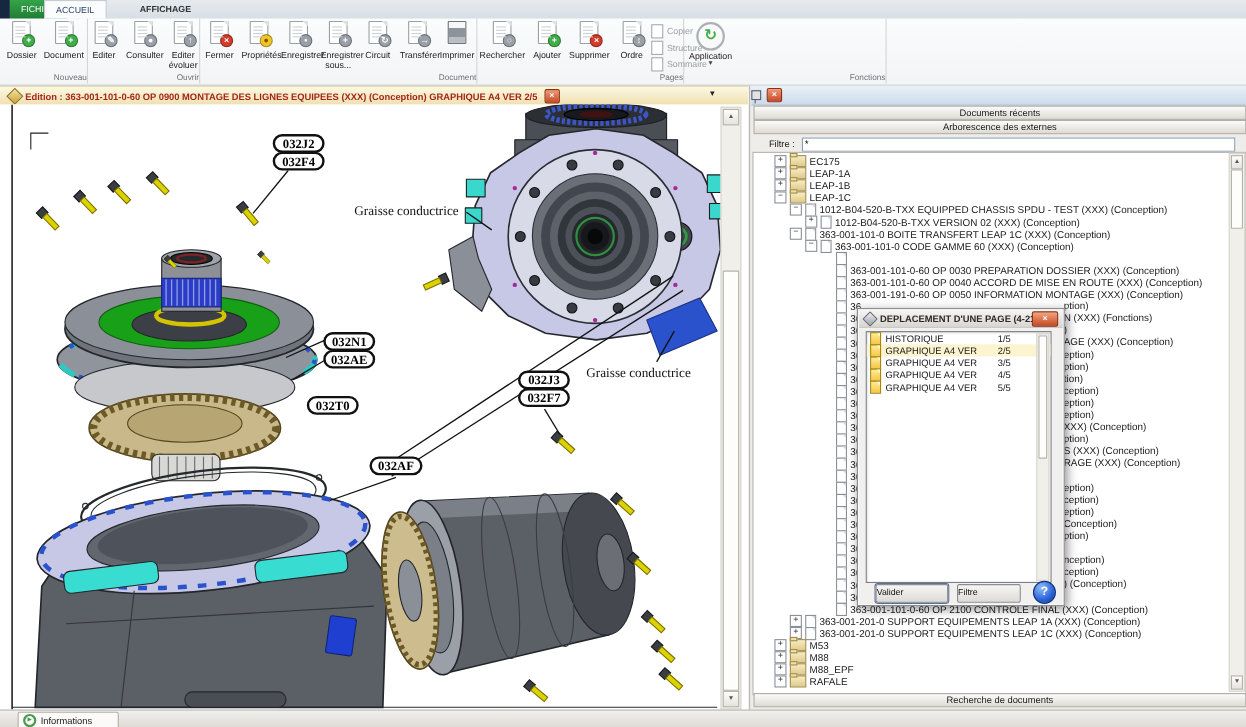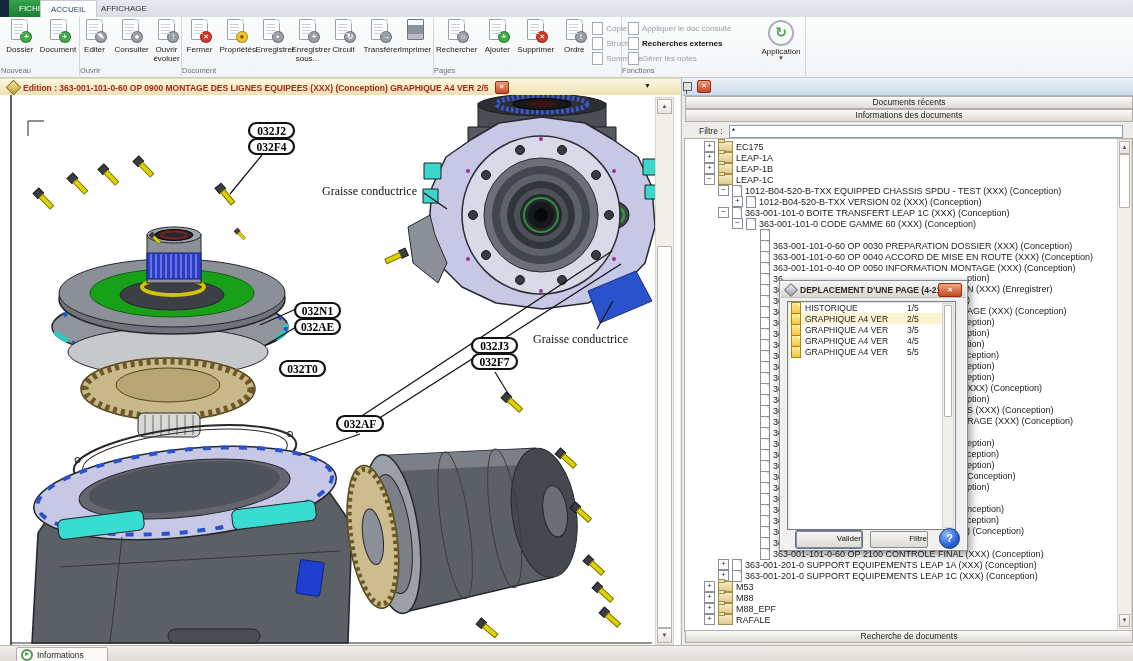--- a/index.html
+++ b/index.html
@@ -5,24 +5,24 @@
   html,body{margin:0;padding:0}
   body{width:1133px;height:661px;position:relative;overflow:hidden;background:#eef0f2;
        font-family:"Liberation Sans",sans-serif;-webkit-font-smoothing:antialiased}
   .abs{position:absolute}
   
   #tabstrip{left:0;top:0;width:1133px;height:17px;background:linear-gradient(#e6eaef,#d9dee5)}
   #corner{left:0;top:0;width:9px;height:17px;background:#16283f}
   .tab{position:absolute;top:0;height:17px;line-height:17px;padding:0 10px;font-size:8px;font-weight:normal;color:#222}
   .tab.file{left:9px;background:linear-gradient(#35a44b,#1f7d33);color:#fff}
   .tab.active{left:40px;background:#fbfcfd;border:1px solid #c6cbd2;border-bottom:none;color:#1f3a5f;height:16px}
-  .tab.plain{left:91px;font-weight:normal;color:#333}
+  .tab.plain{left:117px;font-weight:bold;color:#333}
   #ribbon{left:0;top:17px;width:1133px;height:60px;background:linear-gradient(#fbfcfc,#f2f4f6);border-bottom:1px solid #c6cbd1}
   .rgroup{position:absolute;top:0;height:59px;border-right:1px solid #d3d6da}
-  .rgroup .glabel{position:absolute;bottom:1px;left:0;right:0;text-align:left;font-size:7.5px;color:#6e7378}
+  .rgroup .glabel{position:absolute;bottom:1px;left:0;right:0;text-align:right;font-size:7.5px;color:#6e7378}
   .bigs{display:flex;justify-content:center;padding-top:2px}
   .bigbtn{min-width:32px;padding:0 2px;text-align:center;cursor:default}
   .bigbtn .lbl{display:block;font-size:8px;color:#222;line-height:1.1;margin-top:2px}
   .pic{position:relative;display:inline-block;width:15px;height:19px;background:#fff;border:1px solid #9aa0a8;border-radius:1px}
   .pic::after{content:"";position:absolute;left:2px;right:4px;top:4px;height:1px;background:#ccd1d7;box-shadow:0 3px 0 #ccd1d7,0 6px 0 #ccd1d7,0 9px 0 #ccd1d7}
   .pic::before{content:"";position:absolute;top:-1px;right:-1px;border-top:5px solid #dde1e5;border-left:5px solid transparent}
   .pic.printer{background:linear-gradient(#f6f7f8 0 5px,#8d939b 5px 14px,#b9bec4 14px);border-color:#70757c}
   .pic.printer::after,.pic.printer::before{display:none}
   .bdg{position:absolute;right:-5px;bottom:-4px;width:10px;height:10px;border-radius:50%;
        font:bold 8px/10px "Liberation Sans",sans-serif;color:#fff;text-align:center;border:1px solid rgba(0,0,0,.3)}
@@ -88,21 +88,21 @@
   #dlist{position:absolute;left:7px;top:20px;width:167px;height:227px;background:#fff;
          border:1px solid #7a7e85;box-shadow:inset 1px 1px 2px rgba(0,0,0,.12)}
   .drow{height:11px;display:flex;align-items:center;padding-left:3px;font-size:8.5px;color:#1a1a1a;white-space:nowrap}
   .drow.selected{background:#fcf4cf}
   .pgico{flex:0 0 auto;width:8px;height:10px;background:linear-gradient(#ffec95,#f3c647);border:1px solid #a8860a;margin-right:4px;position:relative}
   .pgico::before{content:"";position:absolute;top:0;right:0;border-top:3px solid #fff8d8;border-left:3px solid transparent}
   .drow .nm{width:100px;overflow:hidden}
   .drow .pg{margin-left:2px}
   #dlistsb{position:absolute;right:1px;top:1px;width:10px;height:223px}
   .btn{position:absolute;height:15px;background:linear-gradient(#f7f6f4,#dedbd5);border:1px solid #8a8d92;
-       border-radius:2px;font-size:8px;color:#111;text-align:right;line-height:14px}
+       border-radius:2px;font-size:8px;color:#111;text-align:left;line-height:14px}
   #btn-ok{left:16px;top:250px;width:64px;box-shadow:0 0 0 1px #5a6f9e}
   #btn-cancel{left:90px;top:250px;width:56px}
   #dhelp{position:absolute;right:7px;top:247px;width:19px;height:19px;border-radius:50%;
          background:radial-gradient(circle at 35% 28%,#8fc0f8,#2a62d8 60%,#173f9e);
          color:#fff;font:bold 11px/19px "Liberation Sans",sans-serif;text-align:center;border:1px solid #12337e}
   
   #statusbar{left:0;top:645px;width:1133px;height:16px;background:linear-gradient(#f2f0ec,#dcd9d2);border-top:1px solid #b8b5ae}
   #stab{left:16px;top:647px;width:90px;height:13px;background:#fbfaf8;border:1px solid #b2afa8;border-radius:2px 2px 0 0;
         display:flex;align-items:center;font-size:8.5px;color:#222}
   .inficon{width:8px;height:8px;border-radius:50%;border:2px solid #4a9a50;margin:0 4px;position:relative}
@@ -139,21 +139,21 @@
       <div class="bigbtn">
         <span class="pic"><span class="bdg k">✎</span></span>
         <span class="lbl">Editer</span>
       </div>
       <div class="bigbtn">
         <span class="pic"><span class="bdg k">●</span></span>
         <span class="lbl">Consulter</span>
       </div>
       <div class="bigbtn">
         <span class="pic"><span class="bdg k">↑</span></span>
-        <span class="lbl">Ouvrir évoluer</span>
+        <span class="lbl">Editer évoluer</span>
       </div>
       </div>
     <div class="glabel">Ouvrir</div>
   </div>
   <div class="rgroup" style="left:182px;width:251px">
     <div class="bigs">
 
       <div class="bigbtn">
         <span class="pic"><span class="bdg r">×</span></span>
         <span class="lbl">Fermer</span>
@@ -216,35 +216,20 @@
           <span>Structure</span>
       </div>
       <div class="smallbtn dis">
         <span class="spic"></span>
           <span>Sommaire</span>
       </div>
       </div>
     <div class="glabel">Pages</div>
   </div>
   <div class="rgroup" style="left:622px;width:183px;display:flex">
-    <div class="smallcol" style="flex:1;padding-left:6px">
-
-      <div class="smallbtn dis">
-        <span class="spic"></span>
-          <span>Appliquer le doc consulté</span>
-      </div>
-      <div class="smallbtn bold">
-        <span class="spic"></span>
-          <span>Recherches externes</span>
-      </div>
-      <div class="smallbtn dis">
-        <span class="spic"></span>
-          <span>Gérer les notes</span>
-      </div>
-      </div>
     <div class="appbtn">
       <span class="appring">↻</span>
       <span class="lbl">Application</span>
       <span class="drop">▼</span>
     </div>
     <div class="glabel">Fonctions</div>
   </div>
 </div>
 
 <div id="vtitle" class="abs">
@@ -492,21 +477,21 @@
   <div class="sbthumb" style="top:148px;height:380px"></div>
   <div class="sbarrow" style="bottom:1px">▼</div>
 </div>
 
 <div id="panel" class="abs"></div>
 <div id="phead" class="abs">
   <span class="pin"></span>
   <span class="xbox" style="margin:0 4px 0 0">×</span>
 </div>
 <div class="abs secbar" style="top:96px">Documents récents</div>
-<div class="abs secbar" style="top:109px">Informations des documents</div>
+<div class="abs secbar" style="top:109px">Arborescence des externes</div>
 <div id="filterrow" class="abs">
   <span class="flabel">Filtre :</span>
   <input value="*" style="">
 </div>
 
 <div id="tree" class="abs">
   <div>
 
     <div class="trow">
       <span style="margin-left: 0px;"></span>
@@ -570,38 +555,38 @@
     <div class="trow">
       <span style="margin-left: 42px;"></span>
       <span class="exp" style="visibility: hidden;"></span>
       <span class="dico"></span>
       <span>363-001-101-0-60 OP 0040 ACCORD DE MISE EN ROUTE (XXX) (Conception)</span>
     </div>
     <div class="trow">
       <span style="margin-left: 42px;"></span>
       <span class="exp" style="visibility: hidden;"></span>
       <span class="dico"></span>
-      <span>363-001-101-0-40 OP 0050 INFORMATION MONTAGE (XXX) (Conception)</span>
+      <span>363-001-191-0-60 OP 0050 INFORMATION MONTAGE (XXX) (Conception)</span>
     </div>
     </div>
   <div>
 
     <div class="trow">
       <span style="margin-left:42px"></span>
       <span class="exp" style="visibility:hidden"></span>
       <span class="dico"></span>
       <span>36</span>
       <span class="frag-right">ption)</span>
     </div>
     <div class="trow">
       <span style="margin-left:42px"></span>
       <span class="exp" style="visibility:hidden"></span>
       <span class="dico"></span>
       <span>36</span>
-      <span class="frag-right">N (XXX) (Enregistrer)</span>
+      <span class="frag-right">N (XXX) (Fonctions)</span>
     </div>
     <div class="trow">
       <span style="margin-left:42px"></span>
       <span class="exp" style="visibility:hidden"></span>
       <span class="dico"></span>
       <span>36</span>
       <span class="frag-right">)</span>
     </div>
     <div class="trow">
       <span style="margin-left:42px"></span>

